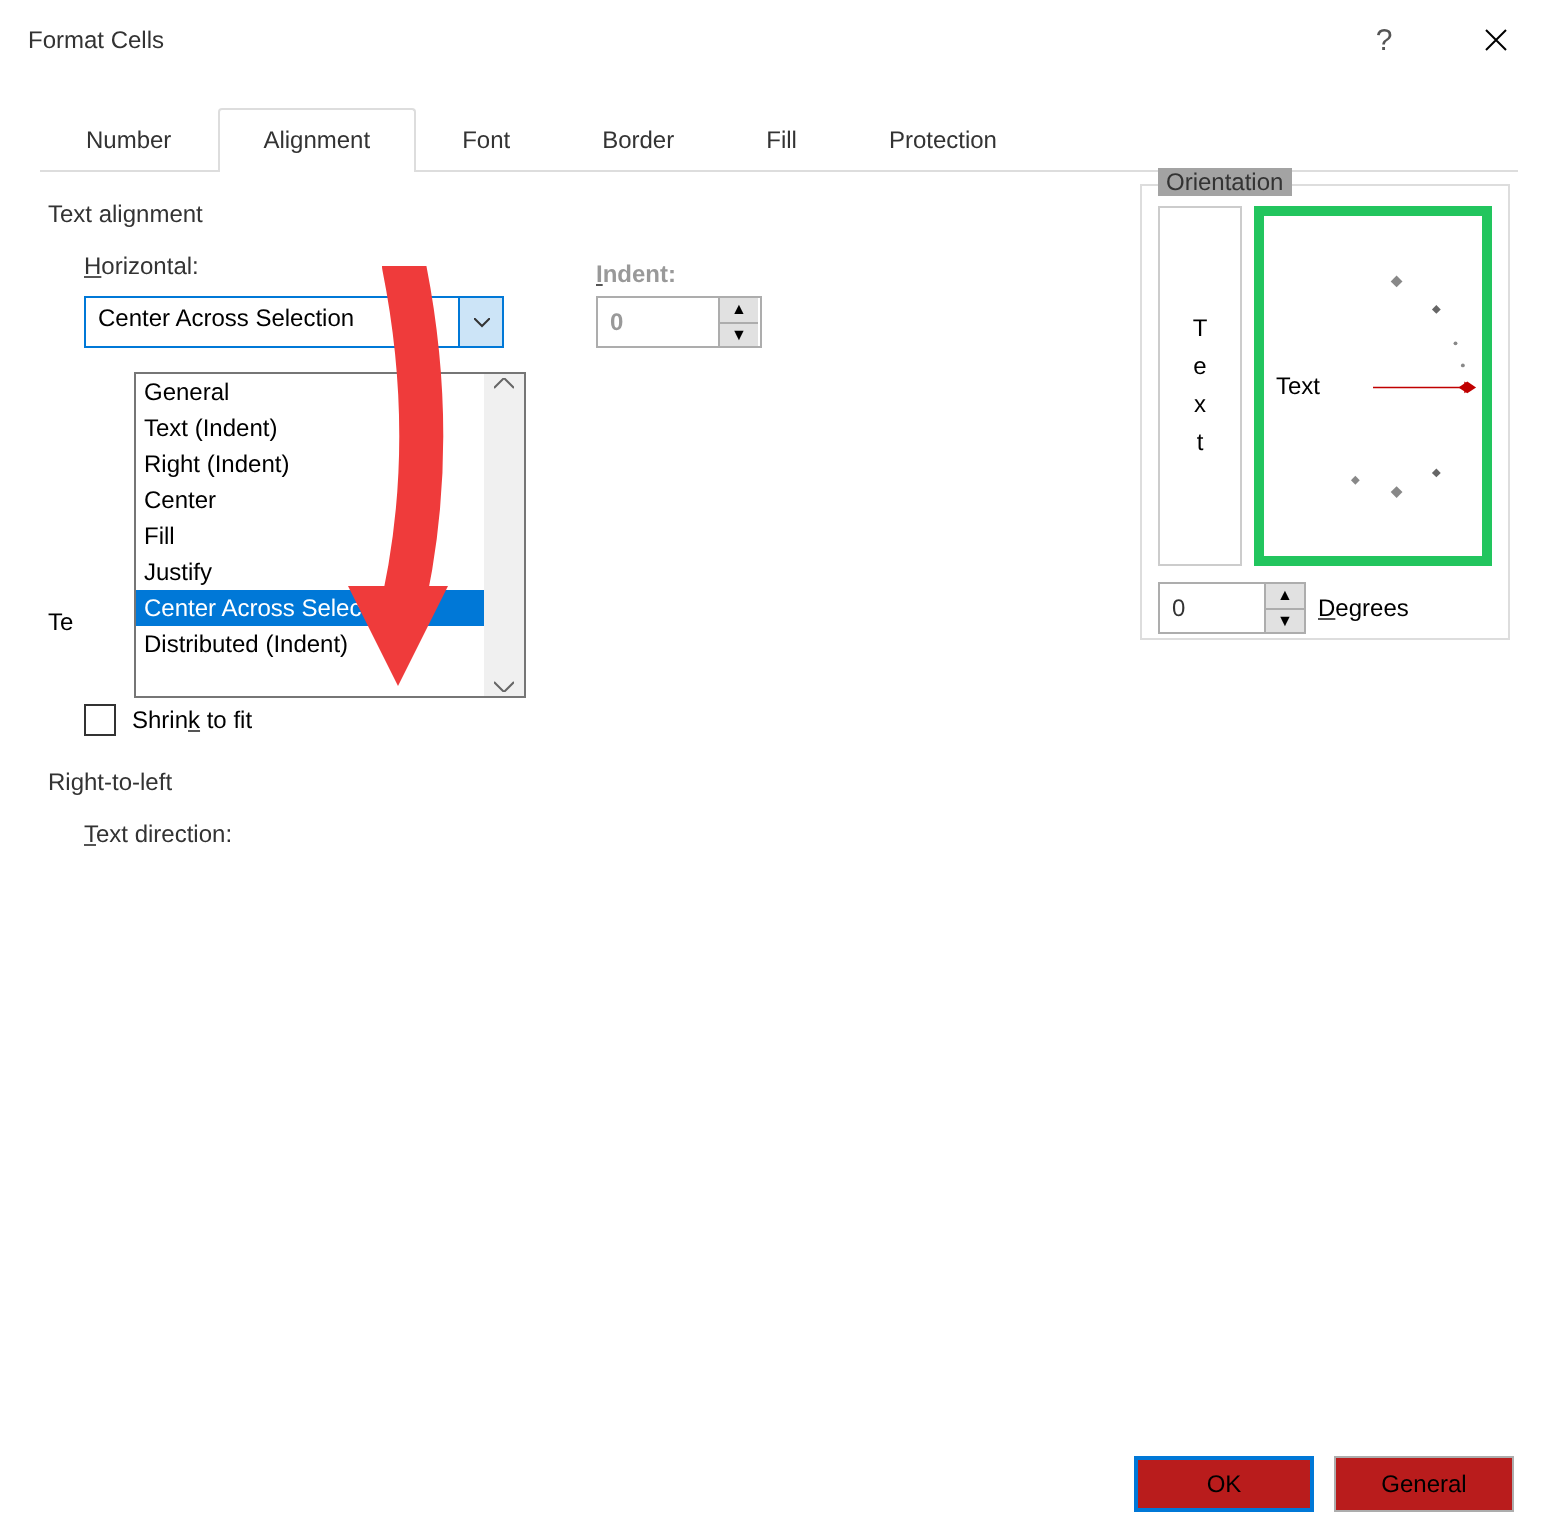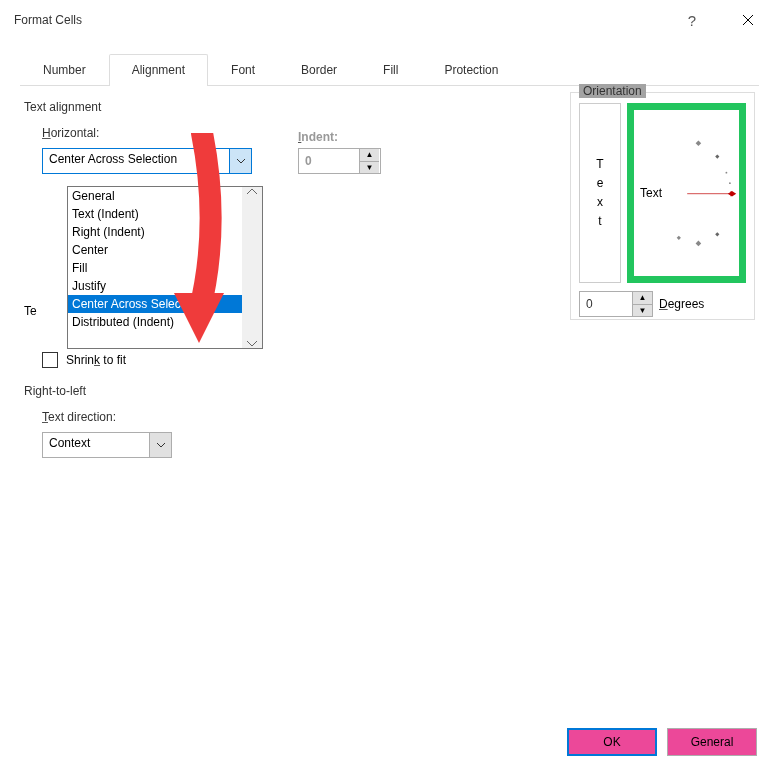--- a/index.html
+++ b/index.html
@@ -35,25 +35,25 @@
   .spin-btns div:first-child { border-bottom:1px solid #adadad; }
   .checkbox-row { display:flex; align-items:center; gap:8px; margin-bottom:10px; margin-left:18px; }
   .chk { width:16px; height:16px; border:1px solid #333; display:inline-block; }
   .u { text-decoration: underline; text-decoration-color: #555; }
   .orientation-box { width:185px; margin-left:8px; }
   .fieldset-border { border:1px solid #ddd; padding:10px 8px 2px 8px; position:relative; margin-top:-8px; }
   .fieldset-label { position:absolute; top:-9px; left:8px; background:#a3a3a3; padding:0 4px; color:#333; }
   .orient-cells { display:flex; gap:6px; height:180px; }
   .vert-text-cell { width:42px; border:1px solid #ccc; display:flex; flex-direction:column; align-items:center; justify-content:center; gap:4px; }
   .vert-text-cell span { font-size:12px; line-height:15px; }
-  .dial-cell { flex:1; border:7px solid #22c55e; position:relative;padding-left:28px; }
+  .dial-cell { flex:1; border:5px solid #22c55e; position:relative;padding-left:28px; }
   .dial-label { position:absolute; left:6px; top:50%; transform:translateY(-50%); font-size:12px; }
   .deg-row { display:flex; align-items:center; gap:6px; margin-top:8px; }
   .btnbar { position:absolute; bottom:14px; right:22px; display:flex; gap:10px; }
-  .push-btn { width:90px; height:28px; border:1px solid #adadad; background:#ec4899; display:flex; align-items:center; justify-content:center;margin-top:32px; }
+  .push-btn { width:90px; height:28px; border:1px solid #adadad; background:#b91c1c; display:flex; align-items:center; justify-content:center;margin-top:32px; }
   .push-btn.default { border-color:#0078d7; box-shadow: inset 0 0 0 1px #0078d7; }
   .combo.small { width:130px; }
   .arrow-annotation { position:absolute; left:120px; top:33px; z-index:10; pointer-events:none; }
   .faded { color:#999;font-weight:bold; }
 </style>
 </head>
 <body>
 
 <div class="titlebar">
   <div class="title">Format Cells</div>
@@ -131,30 +131,20 @@
 
     <div style="height:178px;"></div>
 
     <div class="checkbox-row">
       <span class="chk"></span>
       <span>Shrin<span class="u">k</span> to fit</span>
     </div>
 
     <div class="section-label" style="margin-top:16px;">Right-to-left</div>
     <div class="indent field-label"><span class="u">T</span>ext direction:</div>
-    <div class="indent">
-      <div class="combo small">
-        <div class="combo-text">Context</div>
-        <div class="combo-btn">
-          <svg width="8" height="5" viewBox="0 0 8 5">
-              <path d="M0 0 L4 4 L8 0" stroke="#333" fill="none"></path>
-            </svg>
-        </div>
-      </div>
-    </div>
 
     <svg class="arrow-annotation" width="110" height="260" viewBox="0 0 110 260">
       <path d="M58 0 C70 60 70 120 55 180" stroke="#ef3b3b" stroke-width="22" fill="none" stroke-linecap="round"></path>
       <path d="M30 160 L55 210 L80 160 Z" fill="#ef3b3b"></path>
     </svg>
   </div>
 
   <div class="orientation-box">
     <div class="fieldset-border">
       <div class="fieldset-label">Orientation</div>

